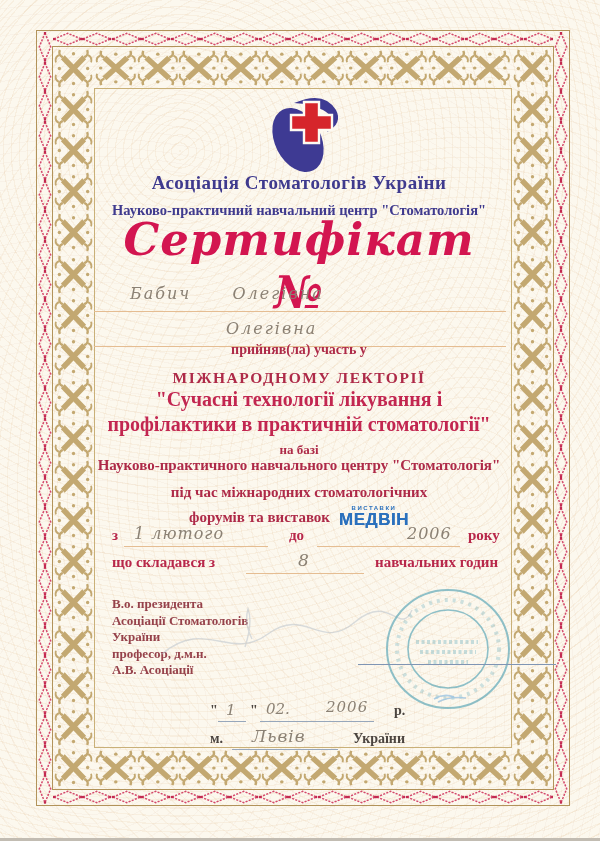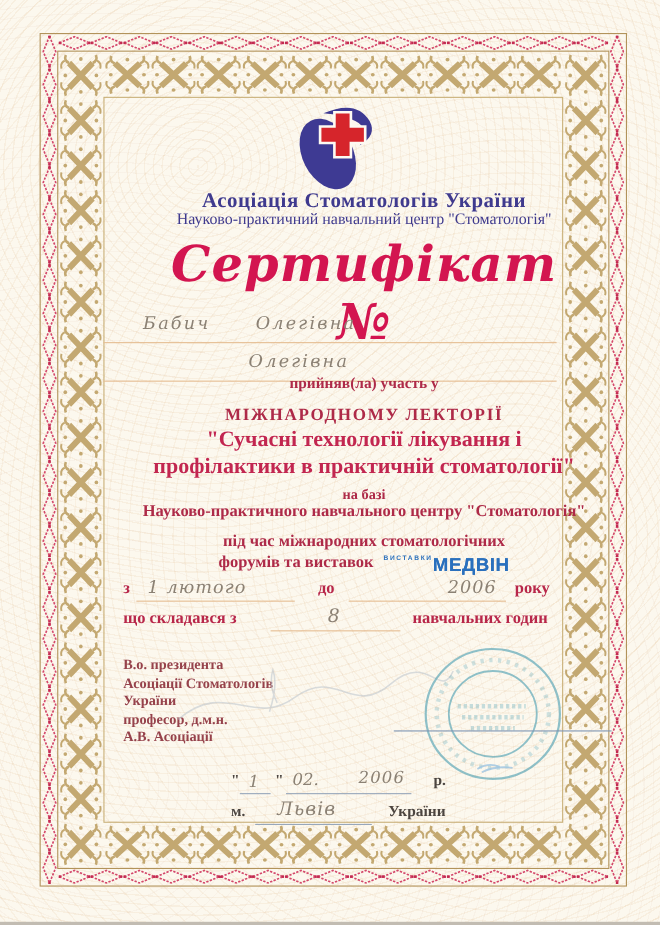--- a/index.html
+++ b/index.html
@@ -23,40 +23,40 @@
   .orn{flex:1 1 0;min-width:0;min-height:0;width:100%;height:100%;display:block;}
   .chain-top{left:53px;top:32px;width:500px;height:14px;}
   .chain-bottom{left:53px;top:790px;width:500px;height:14px;}
   .chain-left{left:38px;top:32px;width:14px;height:772px;}
   .chain-right{left:554px;top:32px;width:14px;height:772px;}
   .x-top{left:95px;top:49px;width:416px;height:38px;}
   .x-bottom{left:95px;top:749px;width:416px;height:38px;}
   .x-left{left:54px;top:48px;width:39px;height:740px;}
   .x-right{left:513px;top:48px;width:39px;height:740px;}
   
-  .cline{position:absolute;left:94px;width:410px;text-align:center;margin-left:32px;}
+  .cline{position:absolute;left:94px;width:410px;text-align:center;}
   .assoc{top:172px;font-size:19px;font-weight:bold;color:#3f3a8e;letter-spacing:.5px;}
-  .cname{top:192px;font-size:14.5px;font-weight:normal;color:#3f3a8e;}
+  .cname{top:202px;font-size:14.5px;font-weight:bold;color:#3f3a8e;}
   .title{top:213px;font-size:45px;font-weight:bold;font-style:italic;color:#d31550;letter-spacing:1px;font-family:"DejaVu Serif",serif;}
   .hand{font-family:"DejaVu Serif",serif;font-style:italic;color:#8b8174;}
   .uline{position:absolute;border-bottom:1.4px solid #e5bd92;}
   .uline.gray{border-bottom-color:#97a7bb;}
   .name1{left:130px;top:284px;font-size:23px;letter-spacing:2px;word-spacing:34px;}
   .name2{left:190px;top:319px;font-size:23px;letter-spacing:2px;margin-left:36px;}
   .small-red{font-size:14px;font-weight:bold;color:#ae2a48;}
   .part{top:342px;}
   .lect{top:369px;font-size:15.5px;letter-spacing:1.5px;text-align:center;}
   .evt{font-size:20px;font-weight:bold;color:#c22650;}
   .evt1{top:388px;}
   .evt2{top:413px;}
   .base{top:442px;font-size:13px;}
   .center2{top:457px;font-size:15px;}
   .during{top:484px;font-size:15px;}
   .forums-row{top:503px;display:flex;align-items:flex-end;justify-content:center;gap:9px;}
-  .medvin{display:inline-flex;flex-direction:row;align-items:flex-start;line-height:1;transform:translateY(2px);}
+  .medvin{display:inline-flex;flex-direction:column;align-items:center;line-height:1;transform:translateY(2px);}
   .medvin-top{font-size:6px;font-weight:bold;letter-spacing:1.5px;color:#2a70bd;font-family:"Liberation Sans",sans-serif;}
   .medvin-main{font-size:17px;font-weight:bold;color:#2a70bd;letter-spacing:.5px;font-family:"Liberation Sans",sans-serif;text-shadow:0 0 .6px #2a70bd;}
   .dlabel{position:absolute;font-size:15px;font-weight:bold;color:#b8274a;}
   .dhand{position:absolute;font-size:16px;}
   .sig-block{position:absolute;left:112px;top:596px;font-size:13px;font-weight:bold;color:#96424b;line-height:16.5px;}
   .sign-line{position:absolute;left:358px;top:664px;width:198px;border-top:1.5px solid #7f95b4;}
   .flabel{position:absolute;font-size:14px;color:#4c4540;font-weight:bold;}
   .fhand{position:absolute;font-size:15px;}
   svg.abs{position:absolute;}
 </style>

